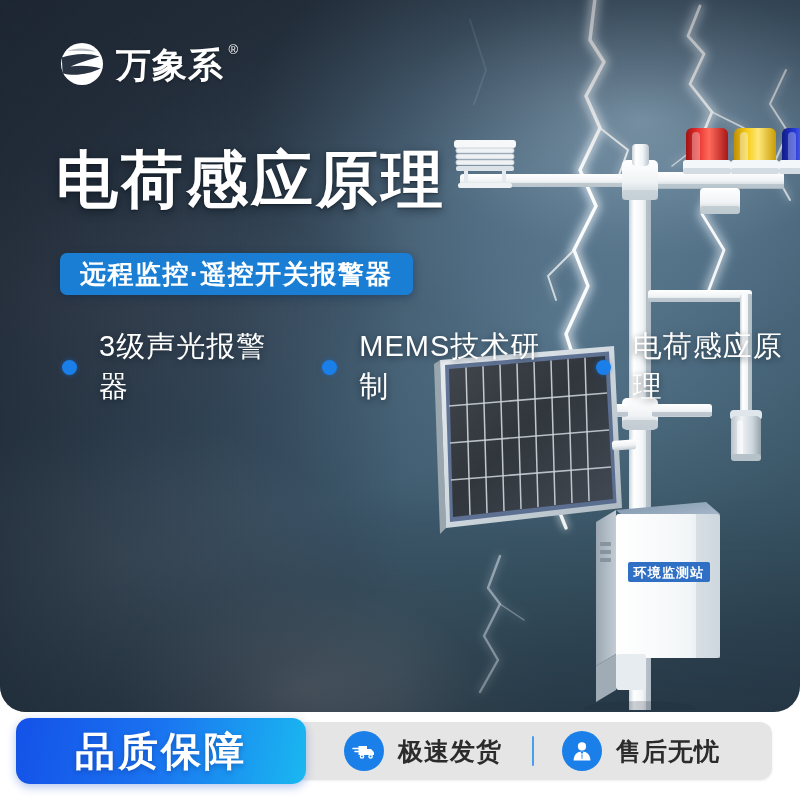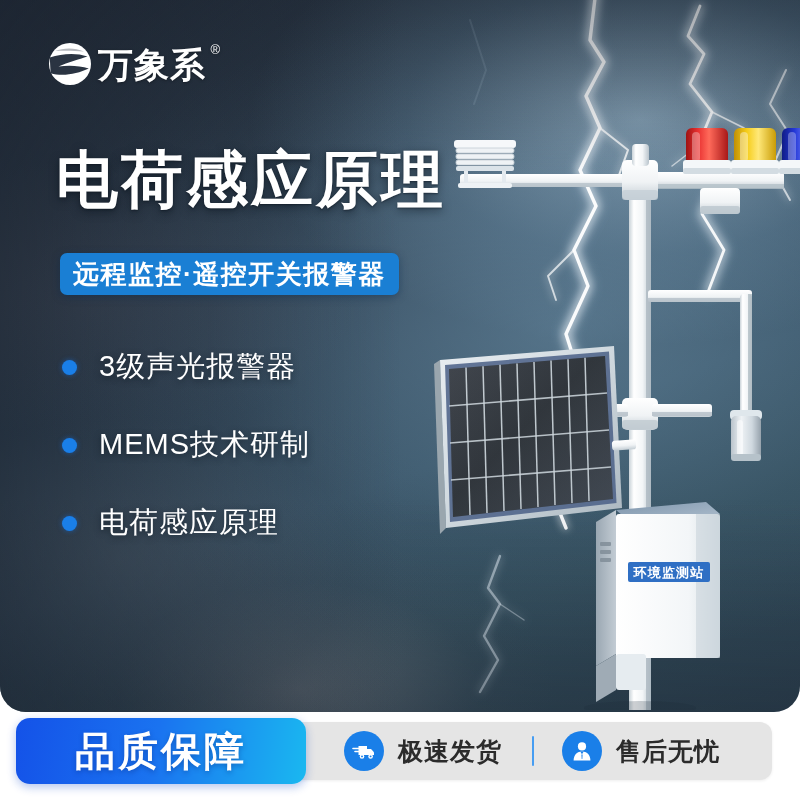--- a/index.html
+++ b/index.html
@@ -51,25 +51,25 @@
     background:
       linear-gradient(to right, rgba(26,34,46,0.62) 0%, rgba(26,34,46,0.30) 26%, rgba(26,34,46,0) 50%),
       linear-gradient(to bottom, rgba(22,30,40,0.35) 0%, rgba(22,30,40,0) 25%, rgba(22,30,40,0) 70%, rgba(22,30,40,0.30) 100%);
     pointer-events: none;
   }
   .lightning-layer { position: absolute; inset: 0; pointer-events: none; }
 
   
   .logo {
     position: absolute;
-    left: 46px;
+    left: 58px;
     top: 38px;
     display: flex;
     align-items: center;
-    gap: 4px;
+    gap: 10px;
     height: 52px;
   }
   .logo-mark { width: 48px; height: 48px; flex: 0 0 48px; }
   .logo-text {
     color: #ffffff;
     font-size: 35px;
     font-weight: bold;
     letter-spacing: 1px;
     line-height: 1;
     position: relative;
@@ -97,39 +97,39 @@
       0 3px 10px rgba(8,16,26,0.55),
       0 1px 2px rgba(8,16,26,0.5);
   }
 
   
   .subtitle {
     position: absolute;
     left: 60px;
     top: 253px;
     height: 42px;
-    padding: 0 13px;
+    padding: 0 20px;
     display: flex;
     align-items: center;
     background: #1a7fd4;
     border-radius: 7px;
     color: #ffffff;
     font-size: 26px;
     font-weight: bold;
     letter-spacing: 1.5px;
     box-shadow: 0 2px 8px rgba(6,40,76,0.42);
   }
 
   
   .features {
     position: absolute;
     left: 62px;
     top: 348px;
     display: flex;
-    flex-direction: column;
+    flex-direction: row;
     gap: 40px;
   }
   .feature-row {
     display: flex;
     align-items: center;
     height: 38px;
   }
   .feature-dot {
     width: 15px;
     height: 15px;

